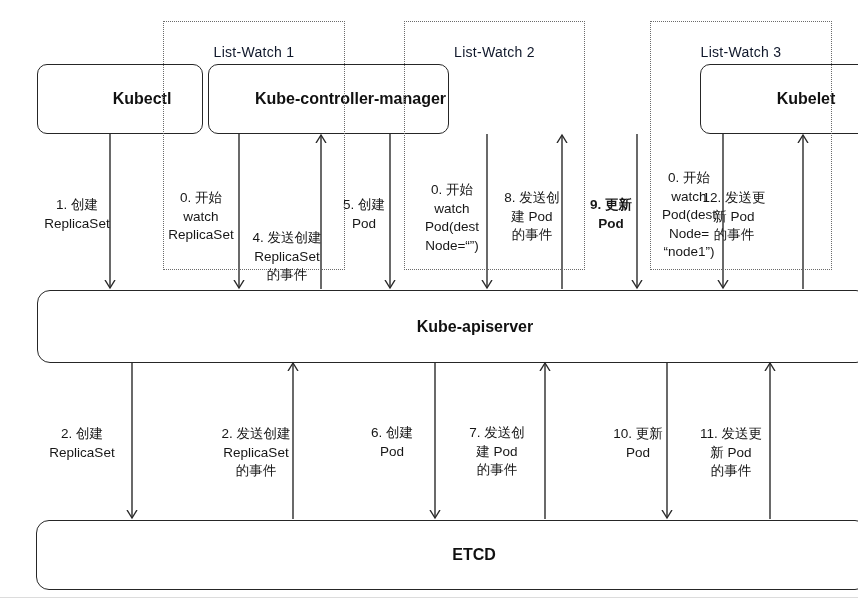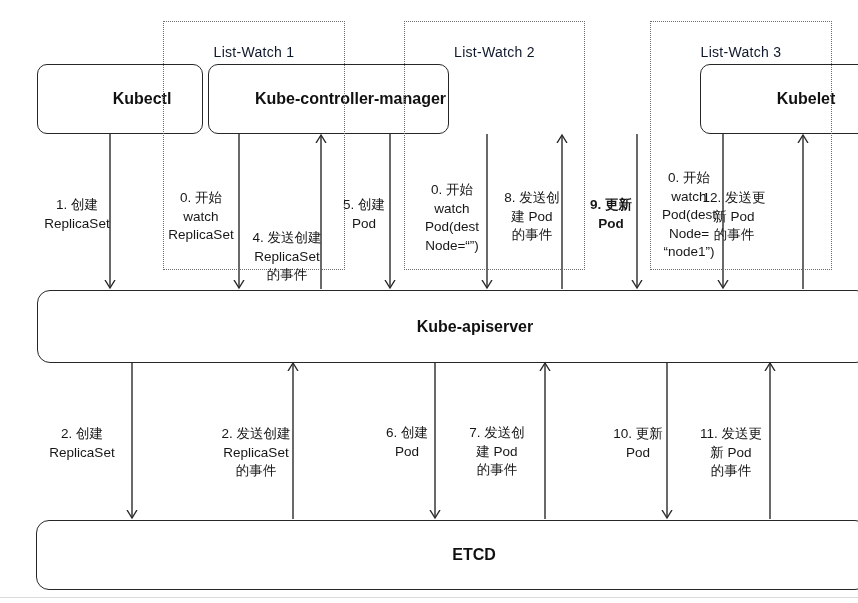--- a/index.html
+++ b/index.html
@@ -112,21 +112,21 @@
 “node1”)</div>
   <div class="edge-label" style="left:734px;top:189px;">12. 发送更
 新 Pod
 的事件</div>
 
   <div class="edge-label" style="left:82px;top:425px;">2. 创建
 ReplicaSet</div>
   <div class="edge-label" style="left:256px;top:425px;">2. 发送创建
 ReplicaSet
 的事件</div>
-  <div class="edge-label" style="left:407px;top:424px;">6. 创建
+  <div class="edge-label" style="left:392px;top:424px;">6. 创建
 Pod</div>
   <div class="edge-label" style="left:497px;top:424px;">7. 发送创
 建 Pod
 的事件</div>
   <div class="edge-label" style="left:638px;top:425px;">10. 更新
 Pod</div>
   <div class="edge-label" style="left:731px;top:425px;">11. 发送更
 新 Pod
 的事件</div>
 

